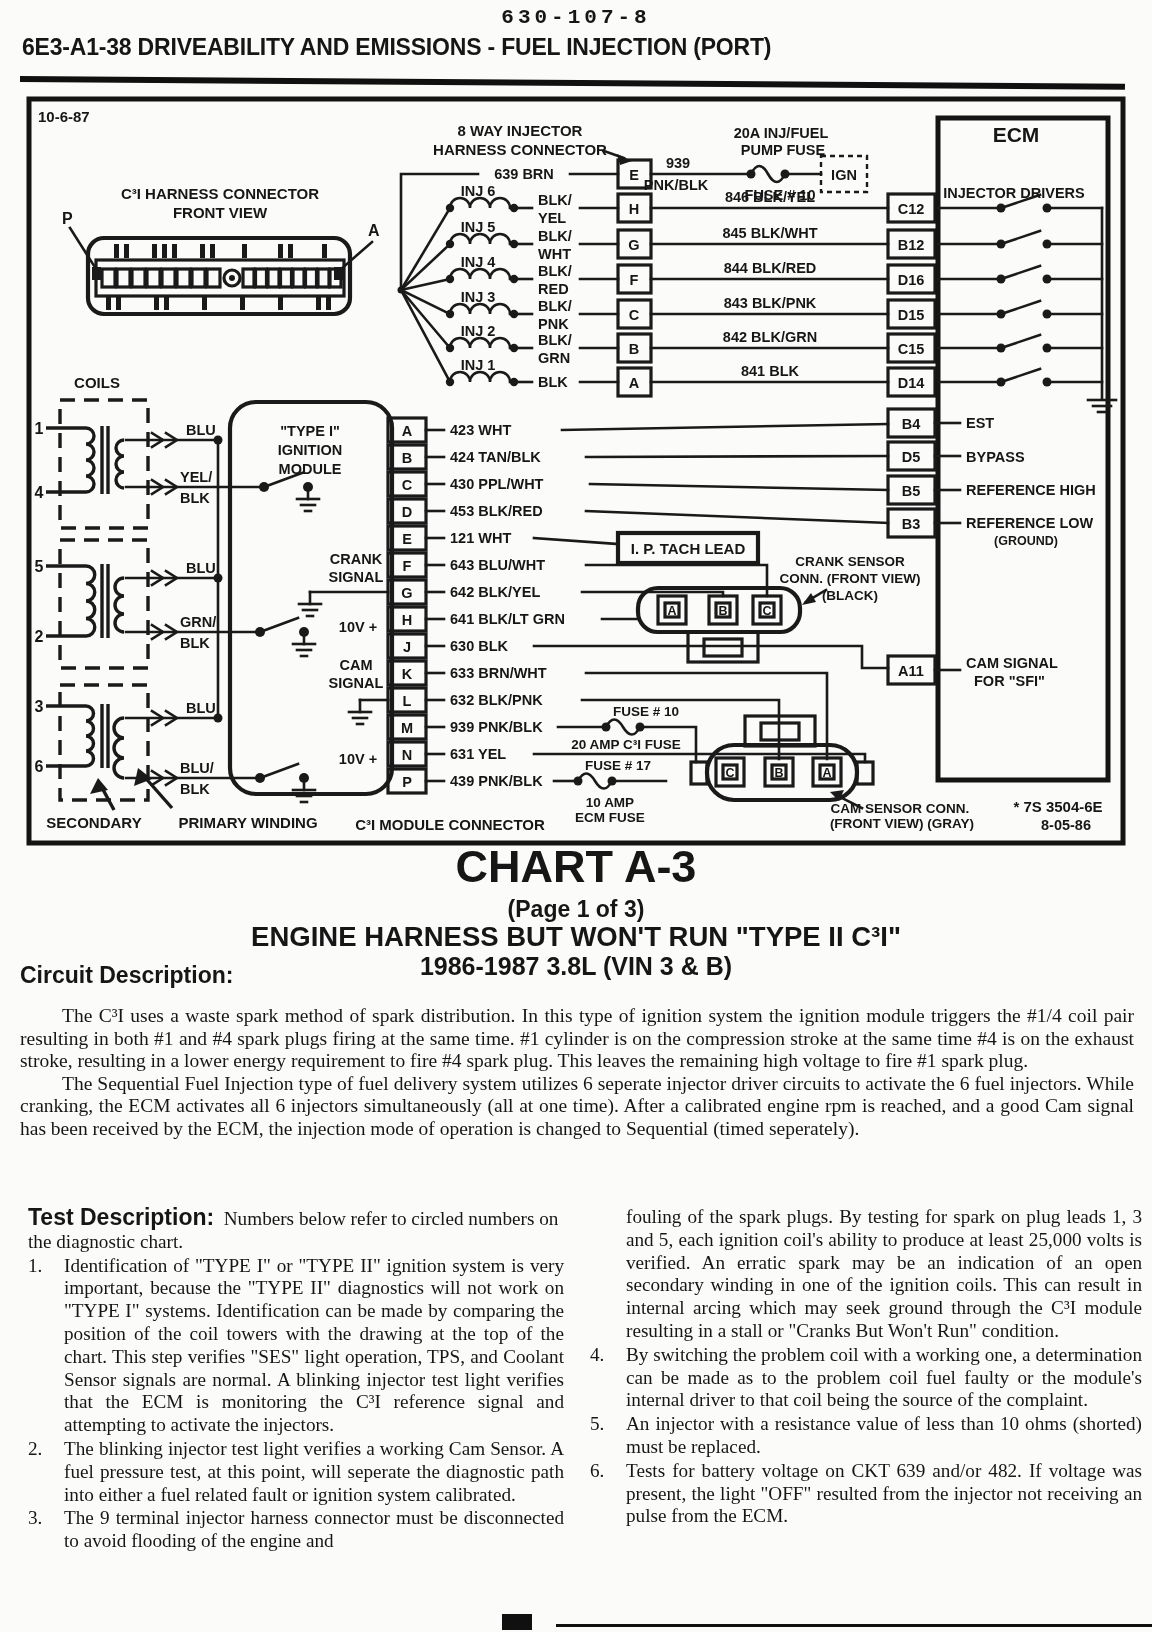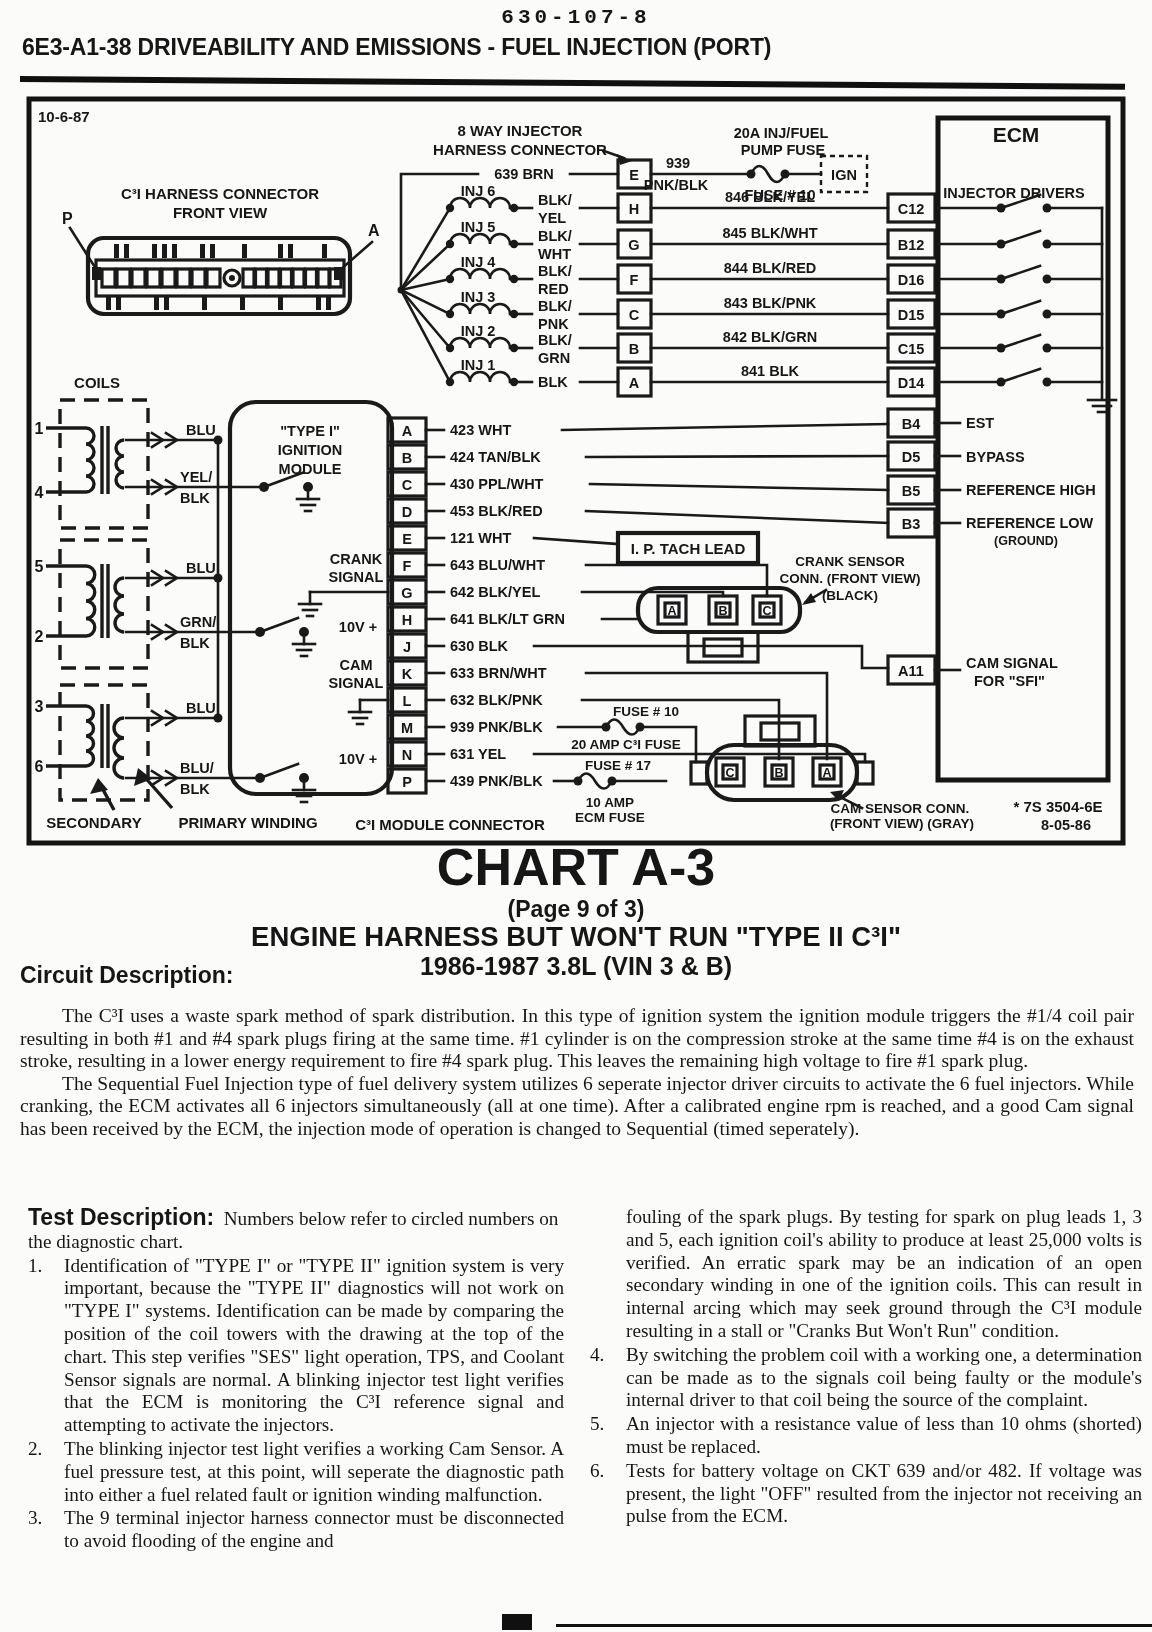--- a/index.html
+++ b/index.html
@@ -16,21 +16,21 @@
   .t12{font-size:12.5px}.t21{font-size:21px}.mid{text-anchor:middle}
   .w{stroke:#1a1a1a;stroke-width:2.6;fill:none;stroke-linecap:square}
   .w2{stroke:#1a1a1a;stroke-width:3.4;fill:none}
   .bx{fill:none;stroke:#1a1a1a;stroke-width:3.2}
   .bx4{fill:none;stroke:#1a1a1a;stroke-width:4.2}
   .dot{fill:#1a1a1a;stroke:none}
   .dash{fill:none;stroke:#1a1a1a;stroke-width:3.4;stroke-dasharray:15 9}
   .dashf{fill:none;stroke:#1a1a1a;stroke-width:2.4;stroke-dasharray:5 4}
   .titles{position:absolute;top:846px;left:0;width:1152px;text-align:center;
     font-family:"Liberation Sans",sans-serif;font-weight:bold;}
-  .chart{font-size:52px;line-height:42px;}
+  .chart{font-size:45px;line-height:42px;}
   .page{font-size:23px;line-height:26px;margin-top:8px;}
   .engine{font-size:27.5px;line-height:30px;}
   .year{font-size:25px;line-height:28px;}
   .circuit{position:absolute;top:962px;left:20px;width:1114px;}
   .h2{font-family:"Liberation Sans",sans-serif;font-weight:bold;font-size:23px;}
   .circuit .h2{display:block;margin-bottom:16px;}
   .para{font-family:"Liberation Serif",serif;font-size:19.5px;line-height:22.6px;
     text-align:justify;text-indent:42px;margin:0;}
   .columns{position:absolute;top:1206px;left:28px;width:1114px;display:flex;gap:26px;}
   .colL{width:536px;flex:0 0 536px;}
@@ -578,52 +578,52 @@
     <path class="w2" d="M146 712 L116 678"></path>
         <polygon class="dot" points="112,672 108,690 126,683"></polygon>
     <text x="1032" y="716" class="t15 mid">* 7S 3504-6E</text>
     <text x="1040" y="734" class="t14 mid">8-05-86</text>
   </g>
 </svg>
 </div>
 
 <div class="titles">
   <div class="chart">CHART A-3</div>
-  <div class="page">(Page 9 of 3)</div>
+  <div class="page">(Page 1 of 3)</div>
   <div class="engine">ENGINE HARNESS BUT WON'T RUN "TYPE II C³I"</div>
   <div class="year">1986-1987  3.8L  (VIN 3 &amp; B)</div>
 </div>
 
 <div class="circuit">
   <span class="h2">Circuit Description:</span>
   <p class="para">The C³I uses a waste spark method of spark distribution.  In this type of ignition system the ignition module triggers the #1/4 coil pair resulting in both #1 and #4 spark plugs firing at the same time.  #1 cylinder is on the compression stroke at the same time #4 is on the exhaust stroke, resulting in a lower energy requirement to fire #4 spark plug.  This leaves the remaining high voltage to fire #1 spark plug.</p>
   <p class="para">The Sequential Fuel Injection type of fuel delivery system utilizes 6 seperate injector driver circuits to activate the 6 fuel injectors.  While cranking, the ECM activates all 6 injectors simultaneously (all at one time).  After a calibrated engine rpm is reached, and a good Cam signal has been received by the ECM, the injection mode of operation is changed to Sequential (timed seperately).</p>
 </div>
 
 <div class="columns">
   <div class="colL">
     <p class="td-intro"><span class="h2">Test Description:</span>&nbsp; <span>Numbers below refer to circled numbers on the diagnostic chart.</span></p>
     <div class="ti">
       <span class="num">1.</span>
       <div class="itxt">Identification of "TYPE I" or "TYPE II" ignition system is very important, because the "TYPE II" diagnostics will not work on "TYPE I" systems.  Identification can be made by comparing the position of the coil towers with the drawing at the top of the chart.  This step verifies "SES" light operation,  TPS, and Coolant Sensor signals are normal.  A blinking injector test light verifies that the ECM is monitoring the C³I reference signal and attempting to activate the injectors.</div>
     </div>
     <div class="ti">
       <span class="num">2.</span>
-      <div class="itxt">The blinking injector test light verifies a working Cam Sensor. A fuel pressure test, at this point, will seperate the diagnostic path into either a fuel related fault or ignition winding malfunction.</div>
+      <div class="itxt">The blinking injector test light verifies a working Cam Sensor. A fuel pressure test, at this point, will seperate the diagnostic path into either a fuel related fault or ignition system calibrated.</div>
     </div>
     <div class="ti">
       <span class="num">3.</span>
       <div class="itxt">The 9 terminal injector harness connector must be disconnected  to avoid  flooding of  the  engine  and</div>
     </div>
   </div>
   <div class="colR">
     <p class="cont">fouling of the spark plugs.  By testing for spark on plug leads 1, 3 and 5, each ignition coil's ability to produce at least 25,000 volts is verified.  An erratic spark may be an indication of an open secondary winding in one of the ignition coils. This can result in internal arcing which may seek ground through the C³I module resulting in a stall or "Cranks But Won't Run" condition.</p>
     <div class="ti">
       <span class="num">4.</span>
-      <div class="itxt">By switching the problem coil with a working one, a determination can be made as to the signals coil being faulty or the module's internal driver to that coil being the source of the complaint.</div>
+      <div class="itxt">By switching the problem coil with a working one, a determination can be made as to the problem coil fuel faulty or the module's internal driver to that coil being the source of the complaint.</div>
     </div>
     <div class="ti">
       <span class="num">5.</span>
       <div class="itxt">An injector with a resistance value of less than 10 ohms (shorted) must be replaced.</div>
     </div>
     <div class="ti">
       <span class="num">6.</span>
       <div class="itxt">Tests for battery voltage on CKT 639 and/or 482. If voltage was present, the light "OFF" resulted from the injector not receiving an pulse  from the ECM.</div>
     </div>
   </div>

